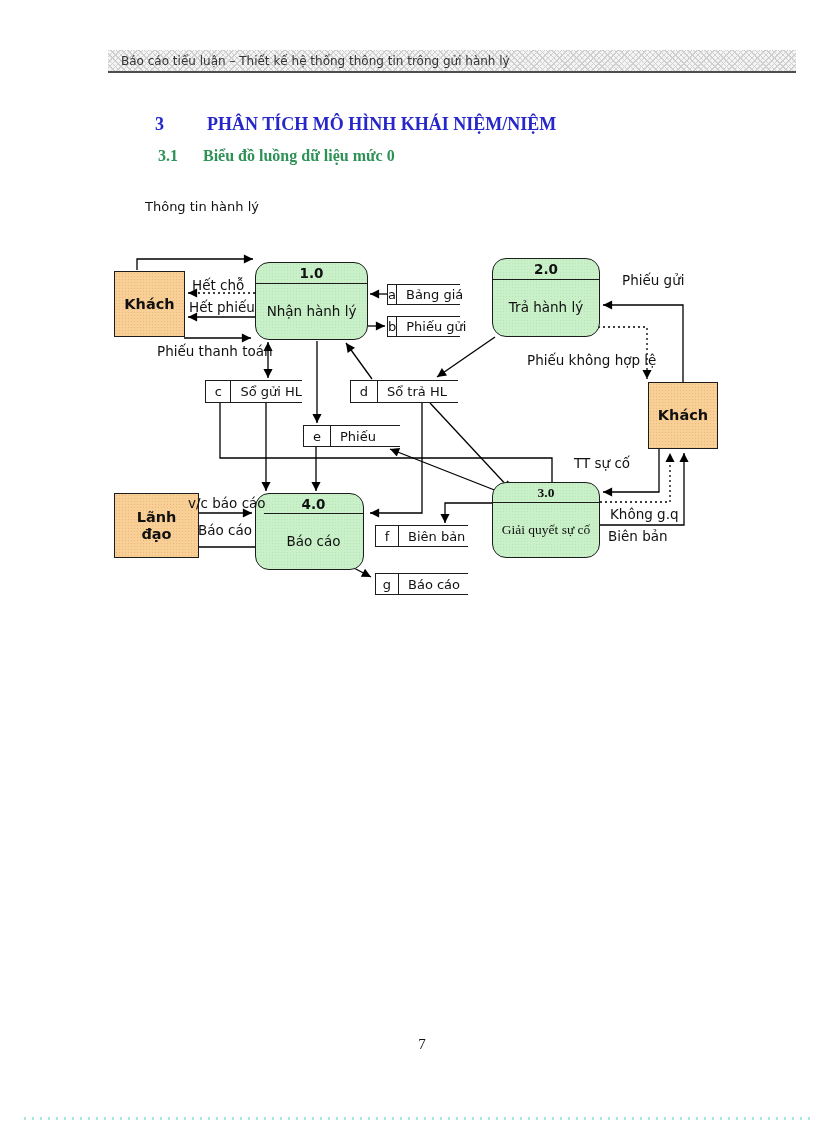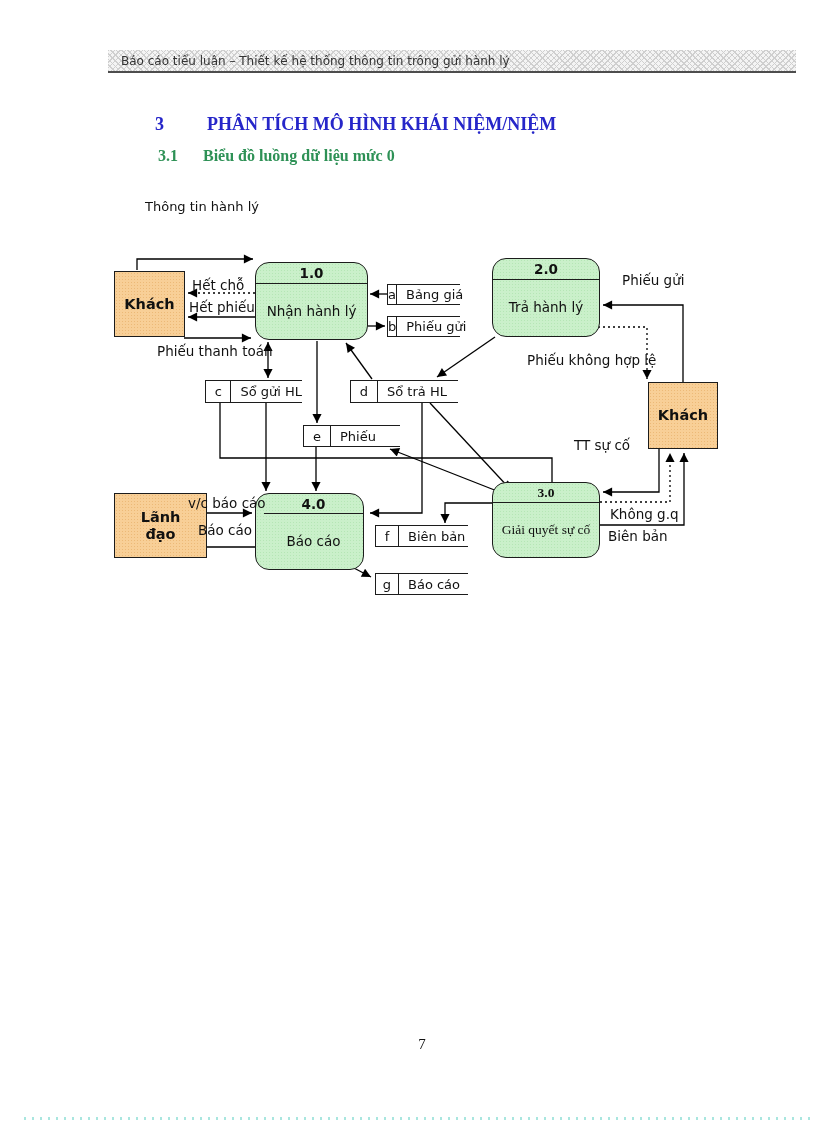--- a/index.html
+++ b/index.html
@@ -151,21 +151,21 @@
       <path d="M184,513 H252" marker-end="url(#arr)"></path>
 
       <path d="M255,547 H188" marker-end="url(#arr)"></path>
 
       <path d="M352,567 L371,577" marker-end="url(#arr)"></path>
     </g>
   </svg>
 
   <div class="entity" style="left:114px;top:271px;width:71px;height:66px;">Khách</div>
   <div class="entity" style="left:648px;top:382px;width:70px;height:67px;">Khách</div>
-  <div class="entity" style="left:114px;top:493px;width:93px;height:65px;padding:0 12px;">Lãnh đạo</div>
+  <div class="entity" style="left:114px;top:493px;width:85px;height:65px;padding:0 12px;">Lãnh đạo</div>
 
   <div class="process" style="left:255px;top:262px;width:113px;height:78px;">
     <div class="pid" style="height:20px;">1.0</div>
     <div class="pname">Nhận hành lý</div>
   </div>
   <div class="process" style="left:492px;top:258px;width:108px;height:79px;">
     <div class="pid" style="height:20px;">2.0</div>
     <div class="pname">Trả hành lý</div>
   </div>
   <div class="process" style="left:492px;top:482px;width:108px;height:76px;font-family:Liberation Serif, serif;">
@@ -204,21 +204,21 @@
   <div class="store" style="left:375px;top:573px;width:93px;height:22px;">
     <div class="letter" style="width:23px;">g</div>
     <div class="sname">Báo cáo</div>
   </div>
 
   <div class="flabel" style="left:192px;top:277px;">Hết chỗ</div>
   <div class="flabel" style="left:189px;top:299px;">Hết phiếu</div>
   <div class="flabel" style="left:157px;top:343px;">Phiếu thanh toán</div>
   <div class="flabel" style="left:622px;top:272px;">Phiếu gửi</div>
   <div class="flabel" style="left:527px;top:352px;">Phiếu không hợp lệ</div>
-  <div class="flabel" style="left:574px;top:437px;">TT sự cố</div>
+  <div class="flabel" style="left:574px;top:455px;">TT sự cố</div>
   <div class="flabel" style="left:610px;top:506px;">Không g.q</div>
   <div class="flabel" style="left:608px;top:528px;">Biên bản</div>
   <div class="flabel" style="left:188px;top:495px;">v/c báo cáo</div>
   <div class="flabel" style="left:198px;top:522px;">Báo cáo</div>
 
   <div class="page-number">7</div>
   <div class="bottom-dots"></div>
 </div>
 
 </body></html>

